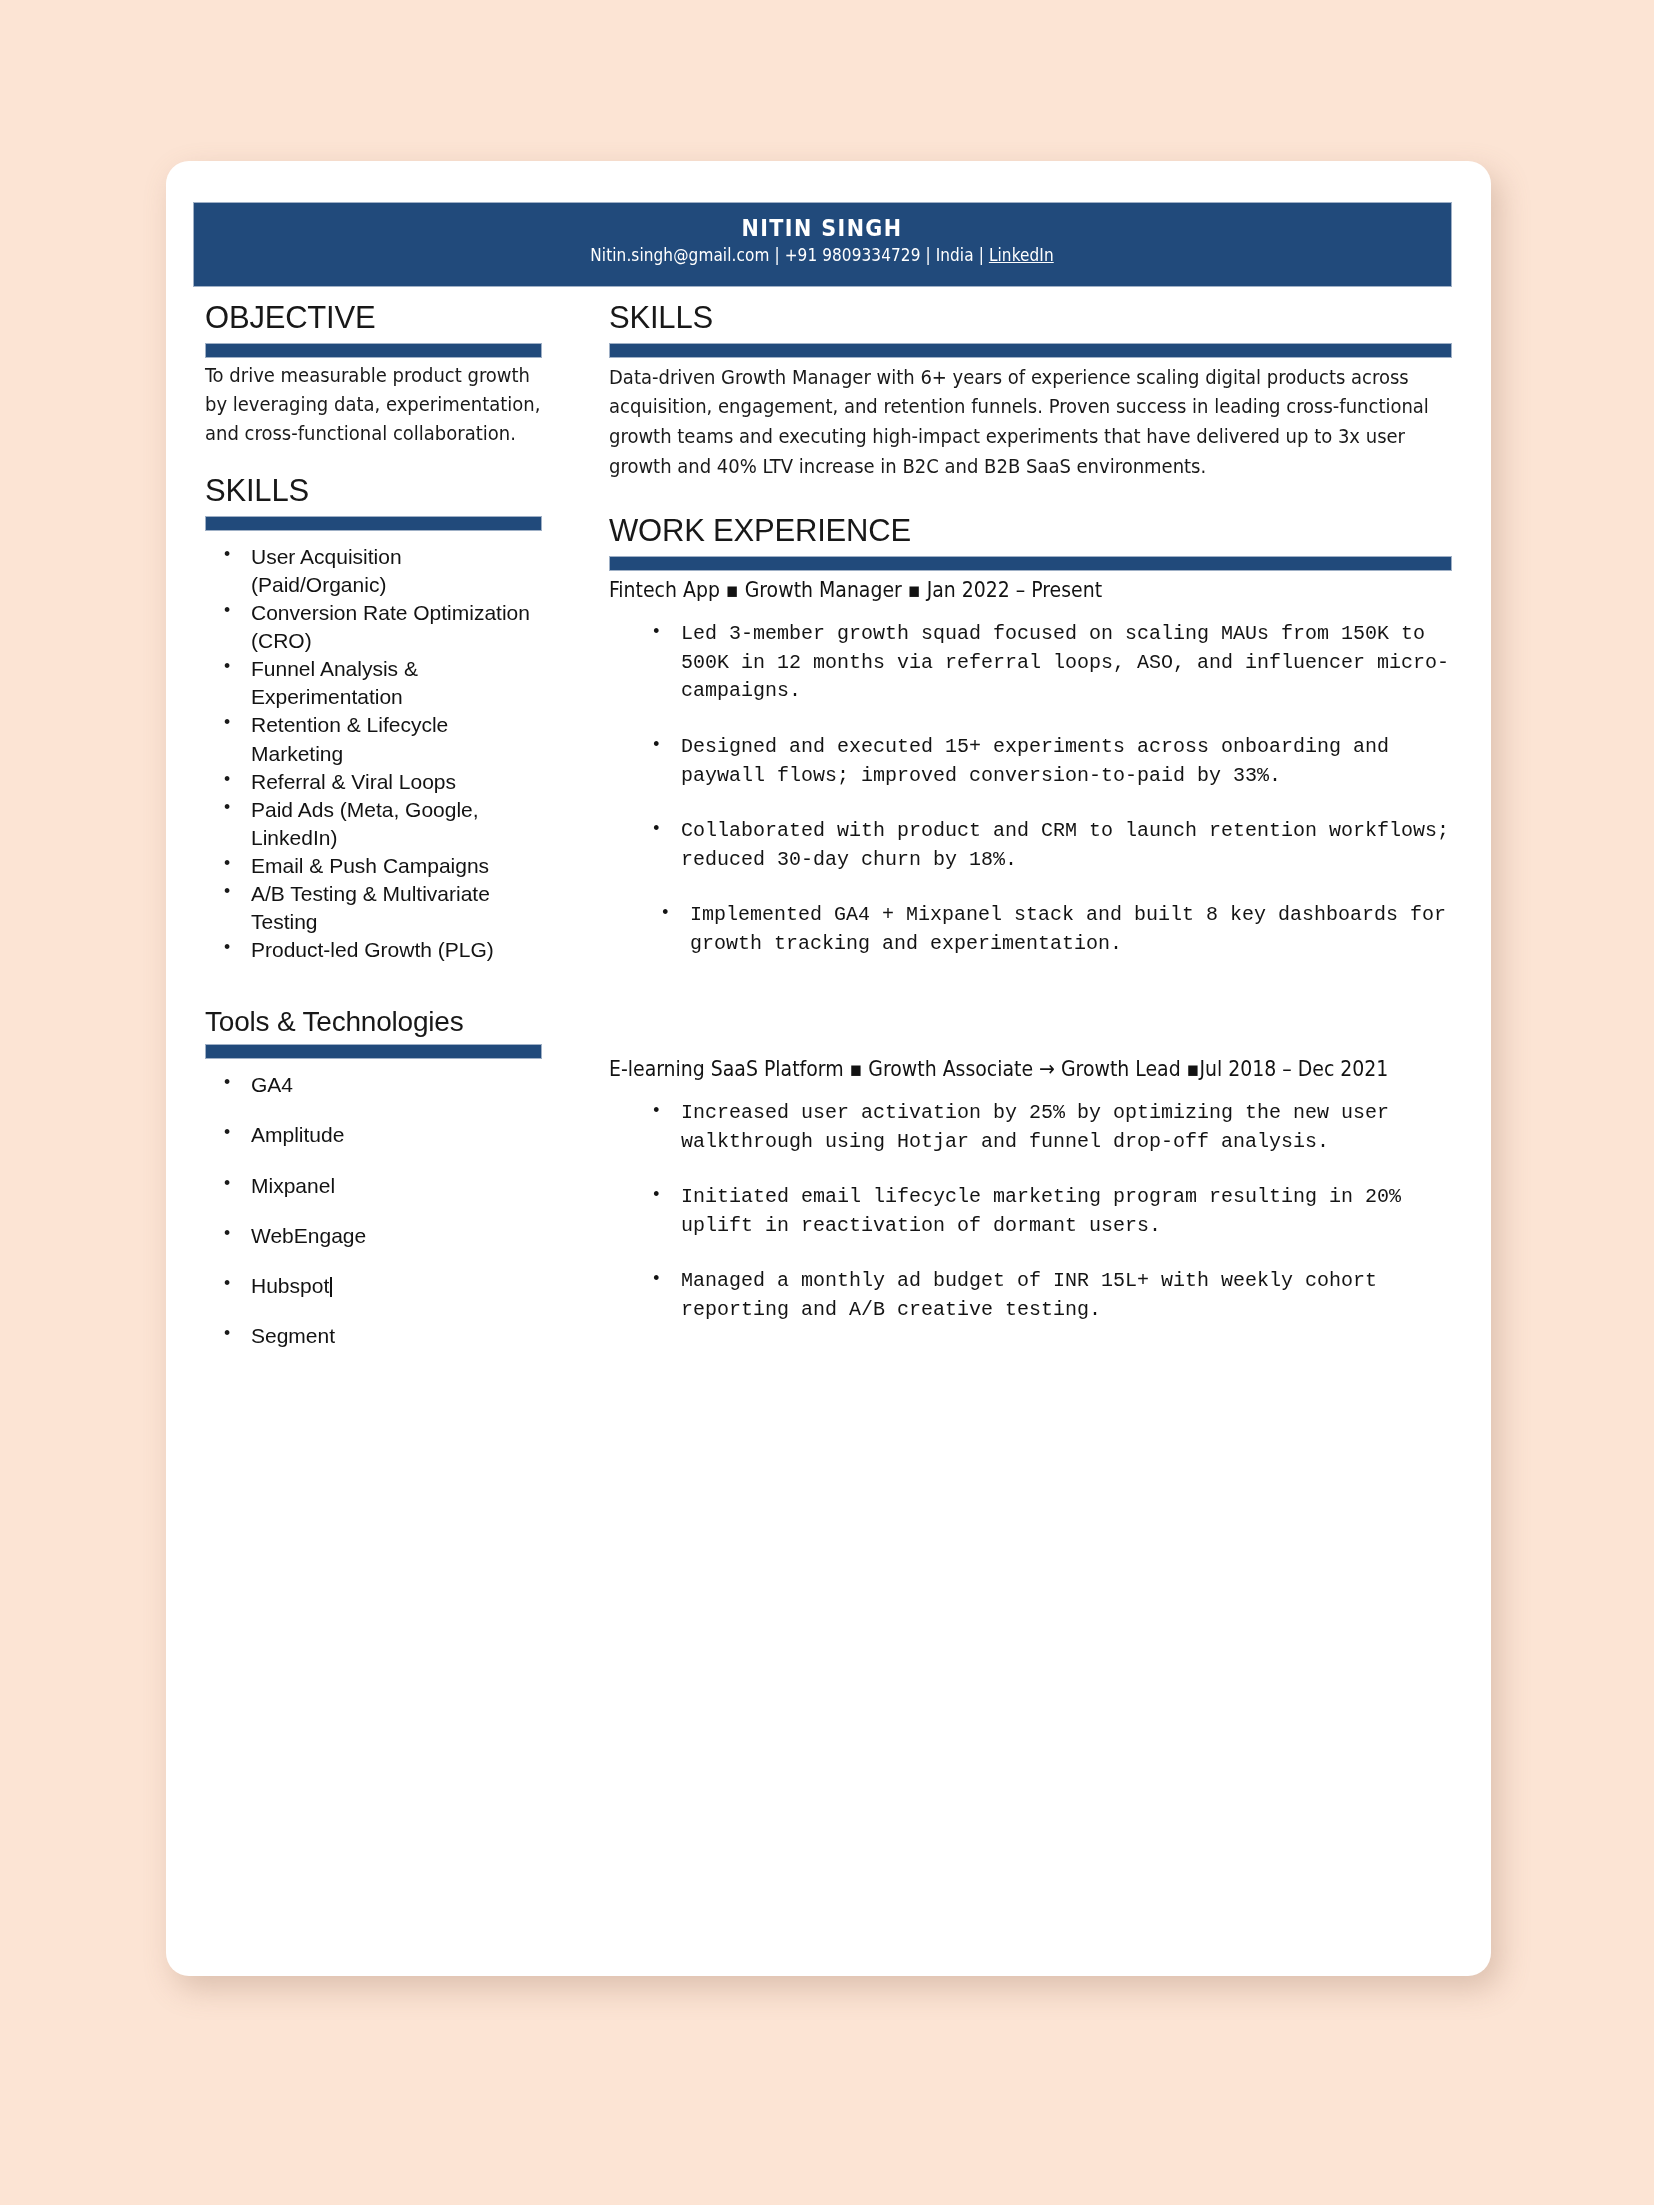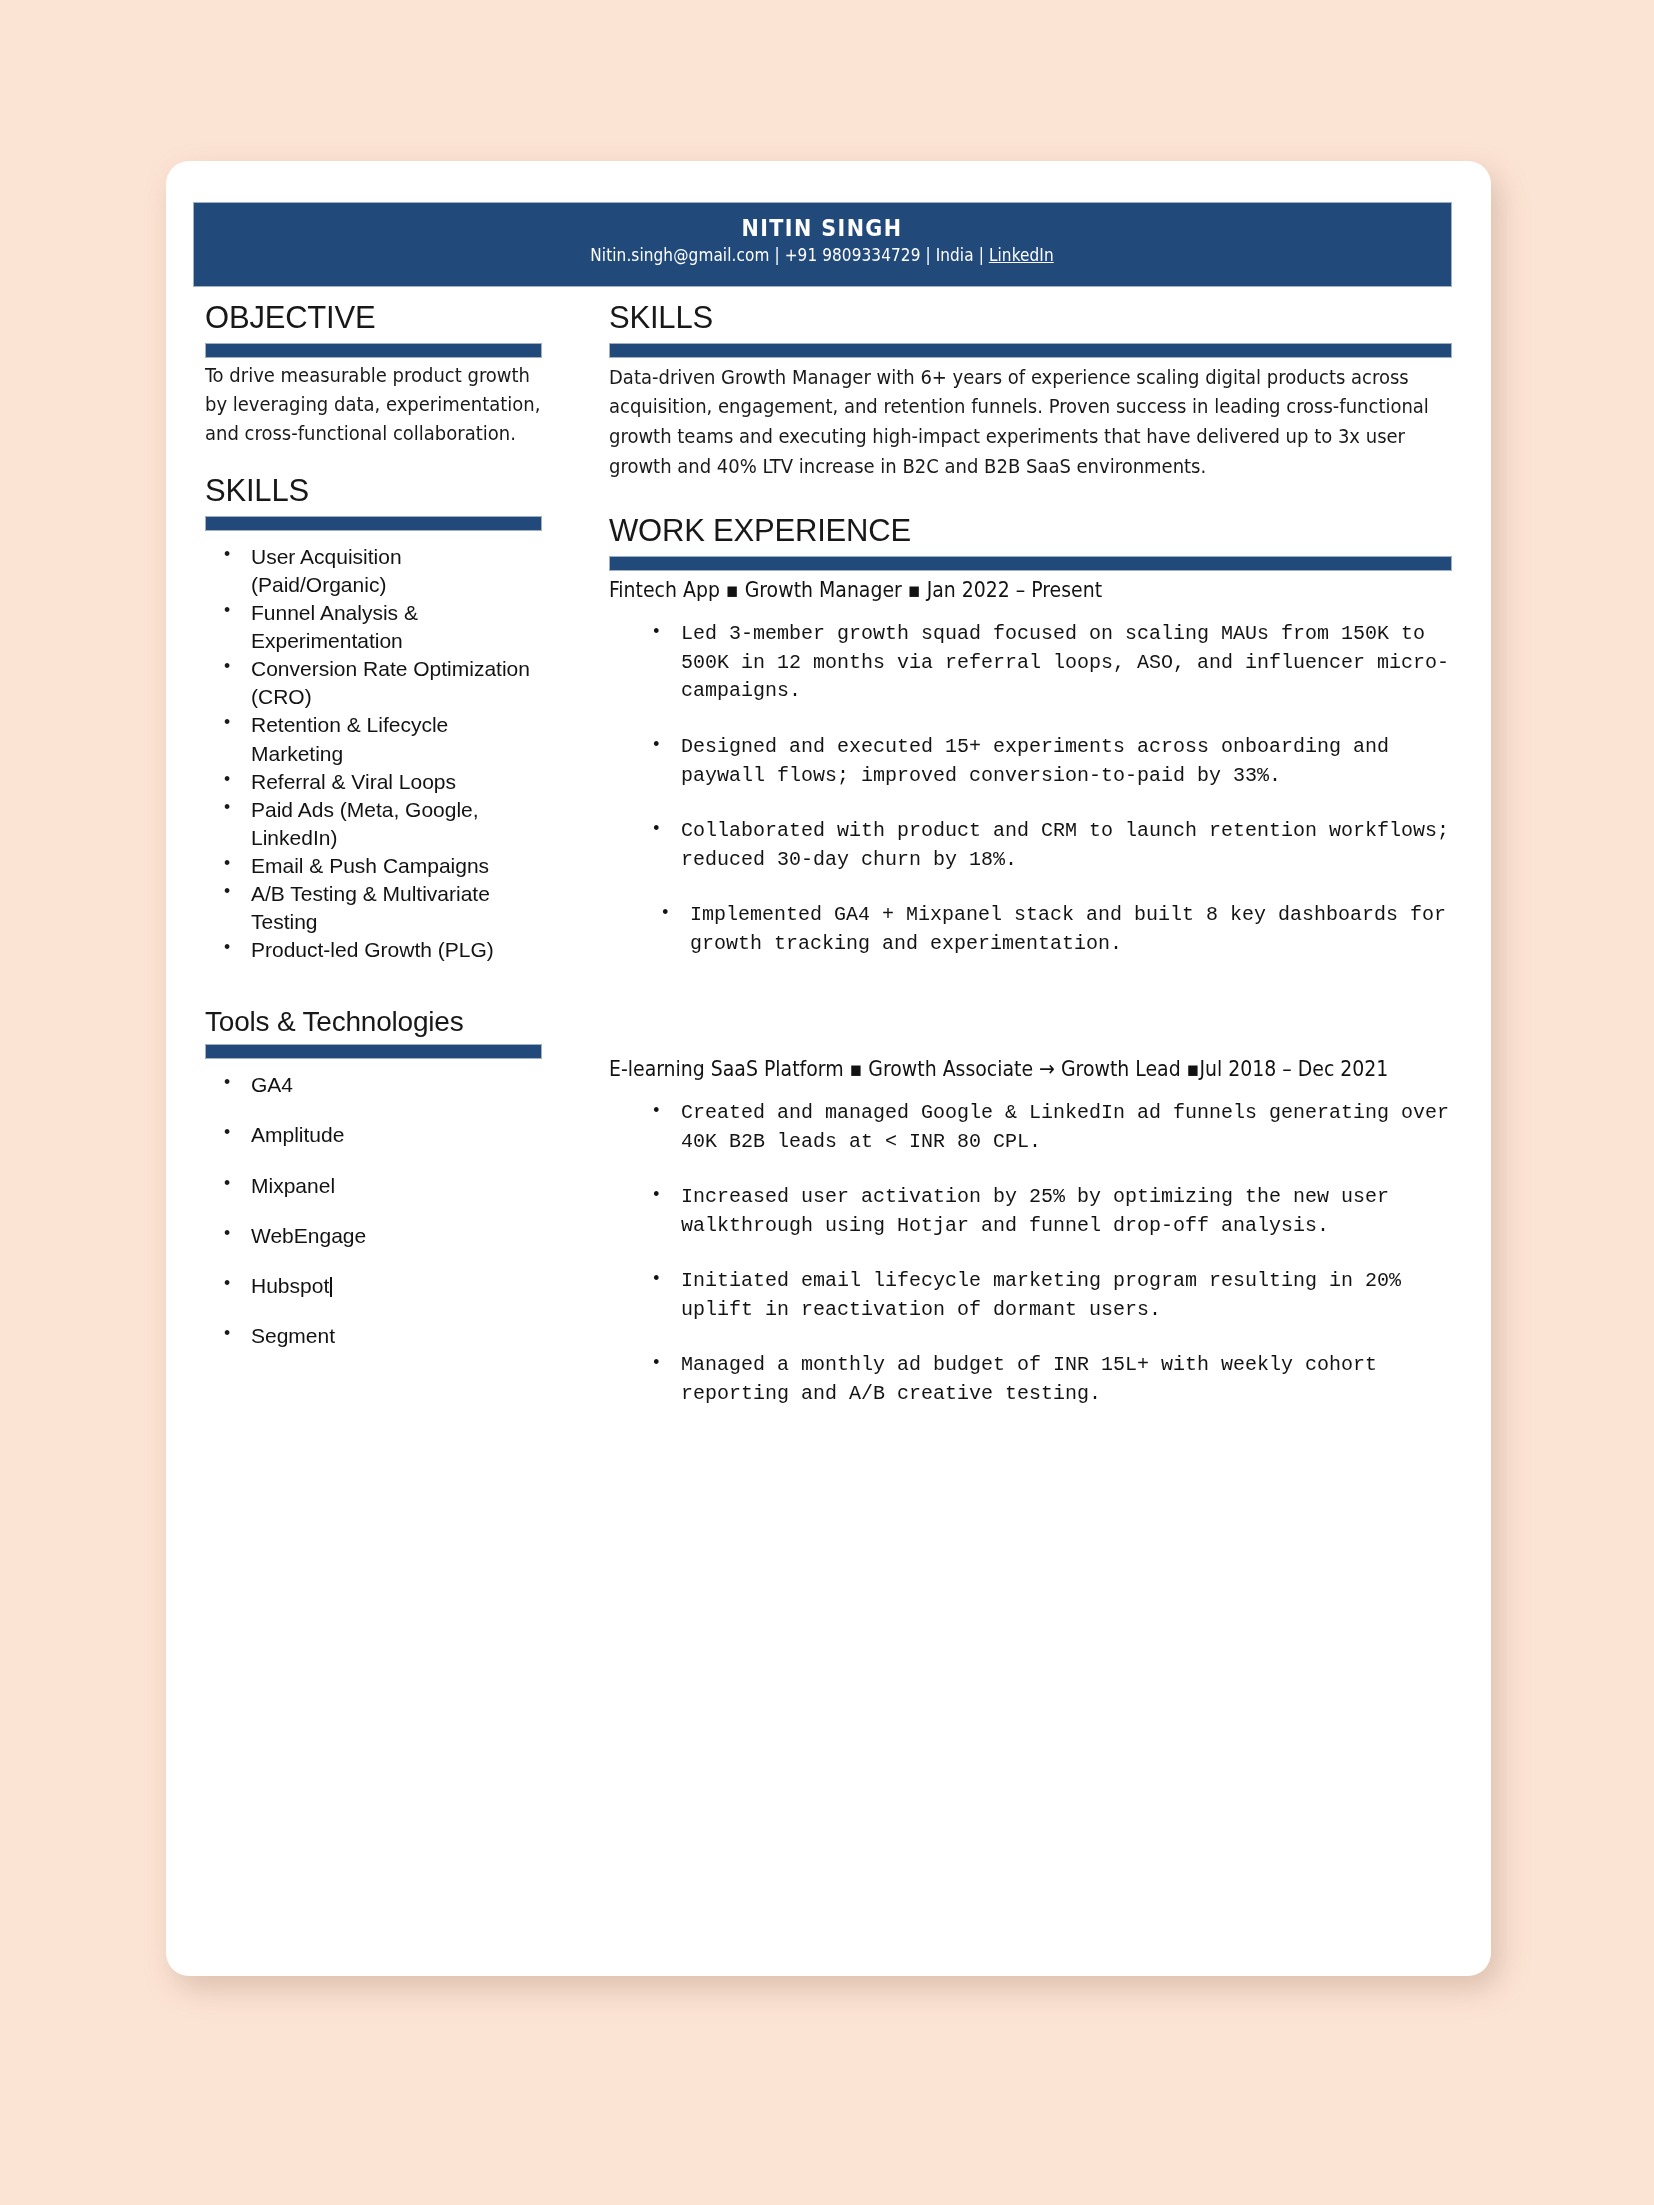--- a/index.html
+++ b/index.html
@@ -257,22 +257,22 @@
         <p class="body-text">To drive measurable product growth by leveraging data, experimentation, and cross-functional collaboration.</p>
       </div>
 
       <div class="spacer-objective"></div>
 
       <div>
         <div class="sec-head">SKILLS</div>
         <div class="rule"></div>
         <ul class="bul skills-list">
           <li>User Acquisition (Paid/Organic)</li>
+          <li>Conversion Rate Optimization (CRO)</li>
           <li>Funnel Analysis &amp; Experimentation</li>
-          <li>Conversion Rate Optimization (CRO)</li>
           <li>Retention &amp; Lifecycle Marketing</li>
           <li>Referral &amp; Viral Loops</li>
           <li>Paid Ads (Meta, Google, LinkedIn)</li>
           <li>Email &amp; Push Campaigns</li>
           <li>A/B Testing &amp; Multivariate Testing</li>
           <li>Product-led Growth (PLG)</li>
         </ul>
       </div>
 
       <div class="spacer-skills"></div>
@@ -314,21 +314,20 @@
             <li>Collaborated with product and CRM to launch retention workflows; reduced 30-day churn by 18%.</li>
             <li class="indent-extra">Implemented GA4 + Mixpanel stack and built 8 key dashboards for growth tracking and experimentation.</li>
           </ul>
         </div>
 
         <div class="spacer-job2"></div>
 
         <div class="job">
           <div class="job-head">E-learning SaaS Platform ▪ Growth Associate → Growth Lead ▪Jul 2018 – Dec 2021</div>
           <ul class="job-bullets">
-            <li>Created and managed Google &amp; LinkedIn ad funnels generating over 40K B2B leads at &lt; INR 80 CPL.</li>
             <li>Increased user activation by 25% by optimizing the new user walkthrough using Hotjar and funnel drop-off analysis.</li>
             <li>Initiated email lifecycle marketing program resulting in 20% uplift in reactivation of dormant users.</li>
             <li>Managed a monthly ad budget of INR 15L+ with weekly cohort reporting and A/B creative testing.</li>
           </ul>
         </div>
 
       </div>
     </div>
 
   </div>

